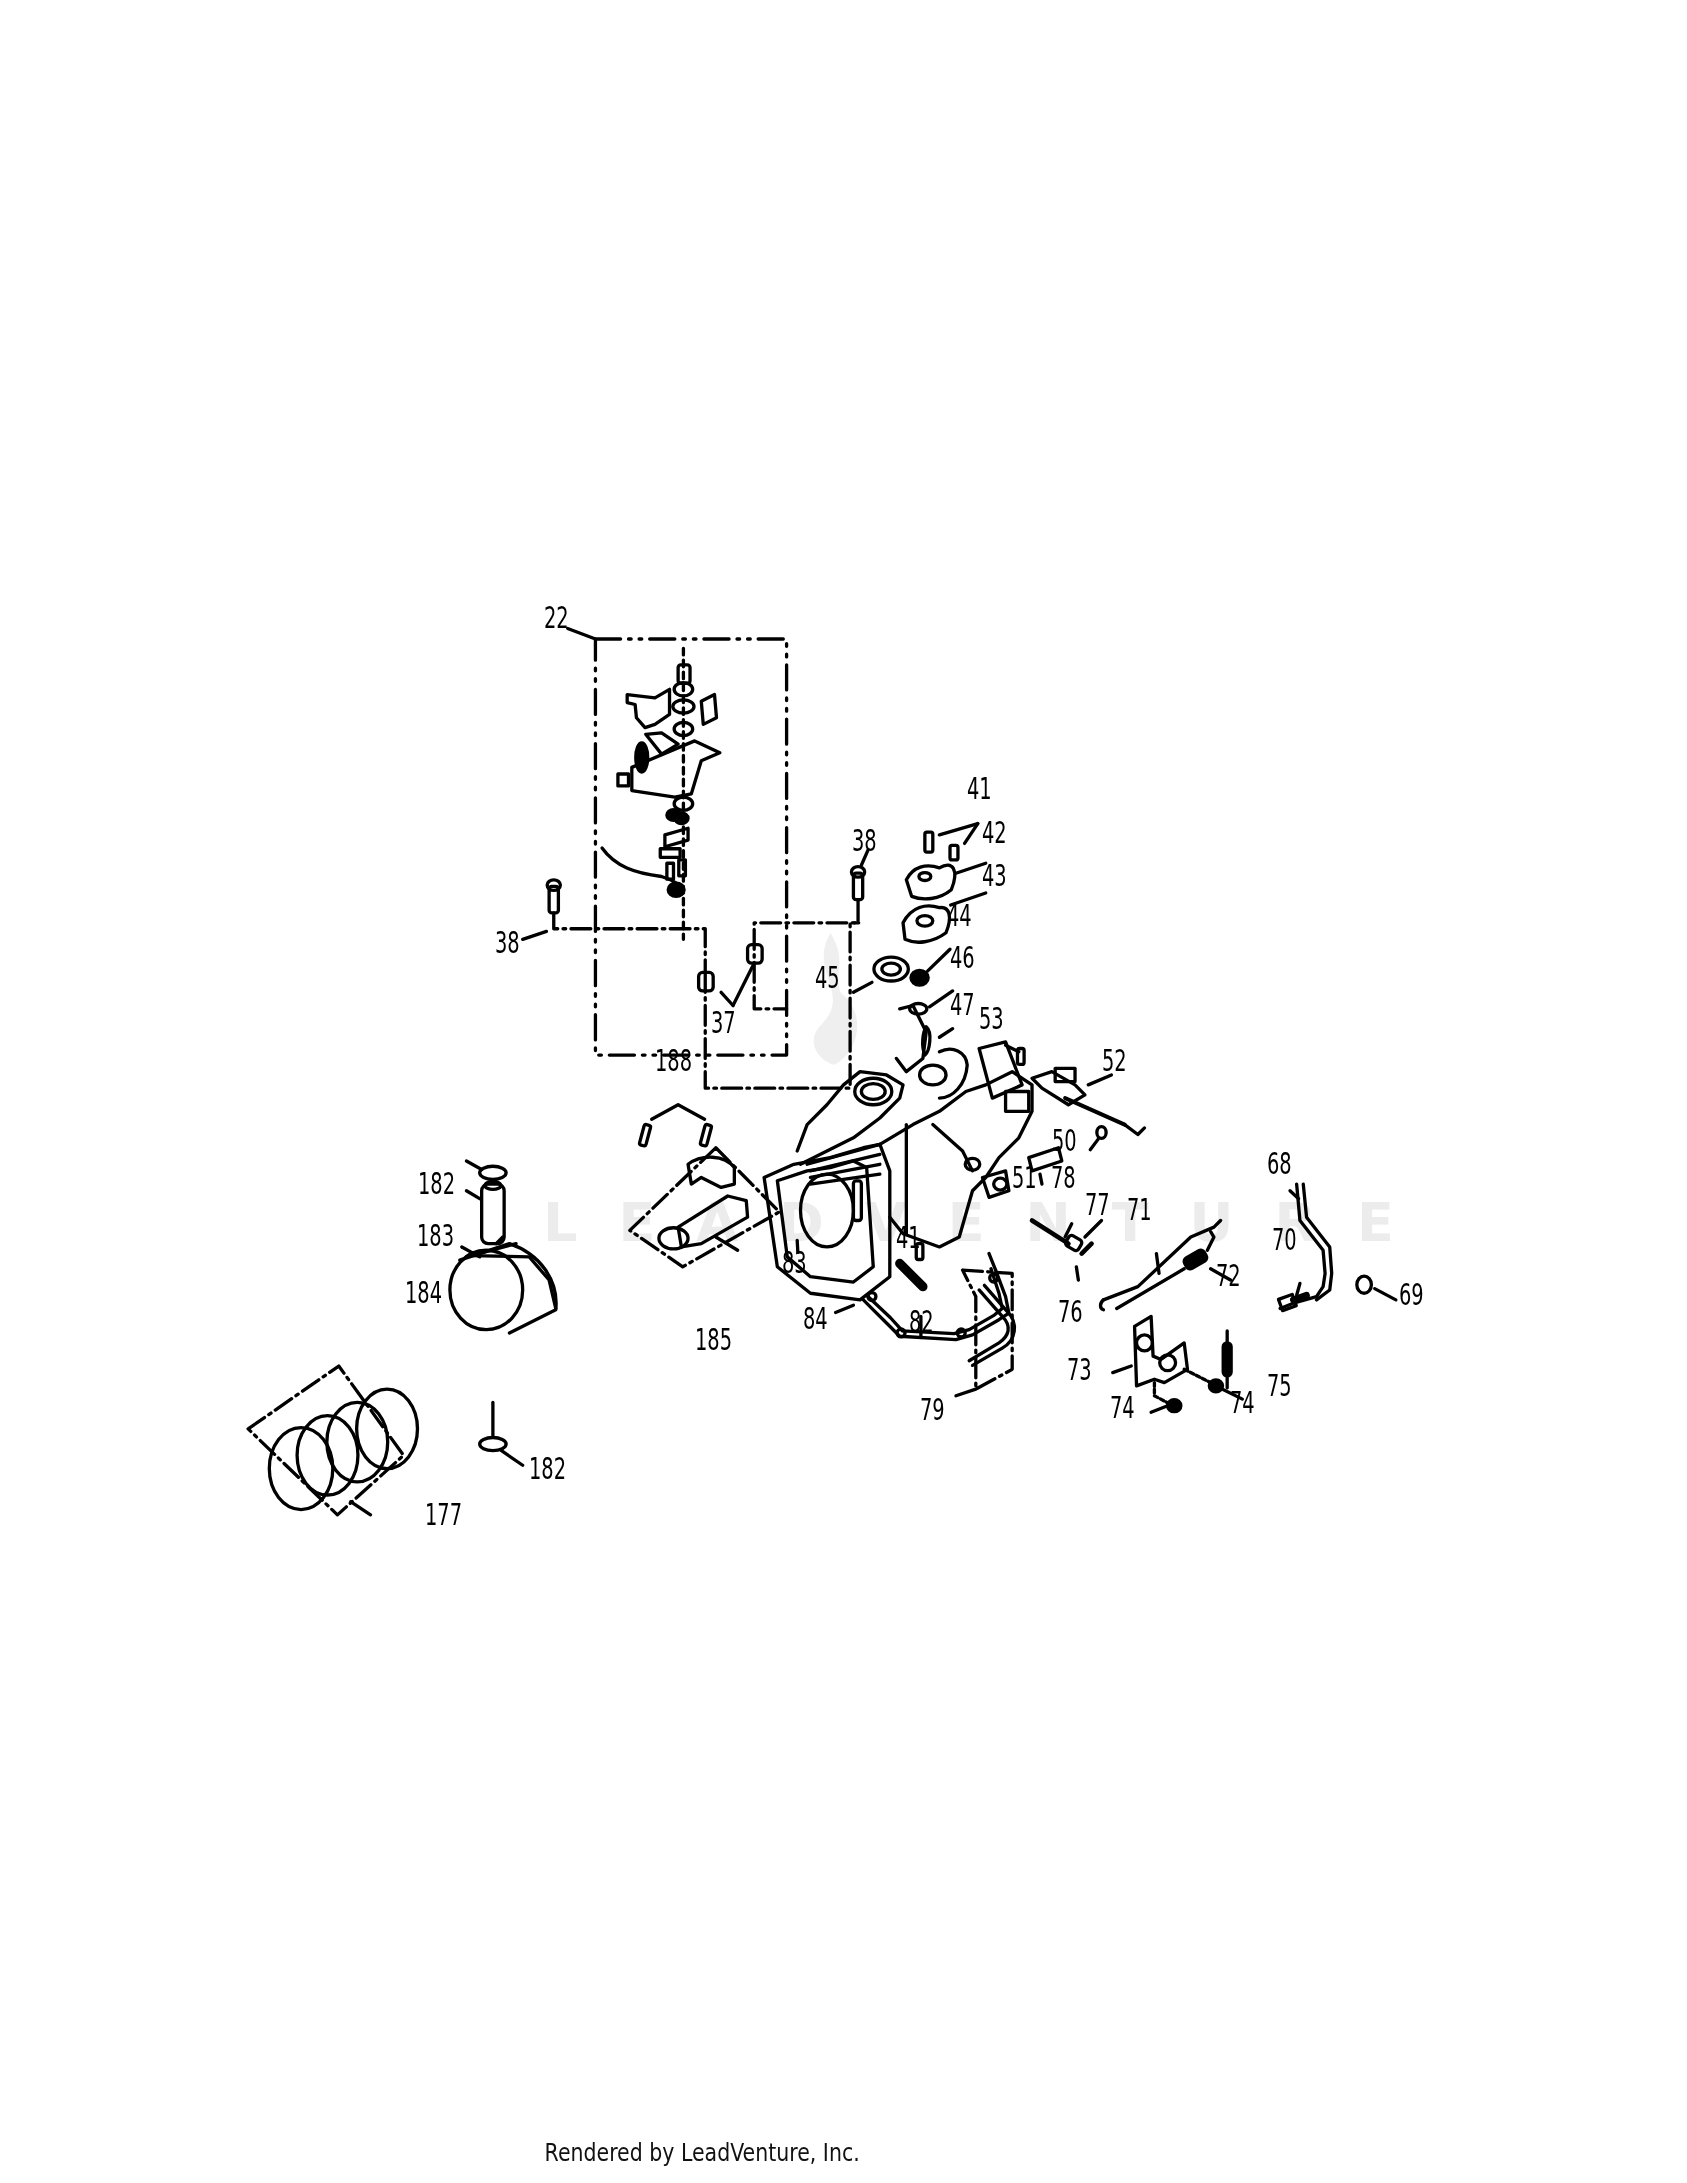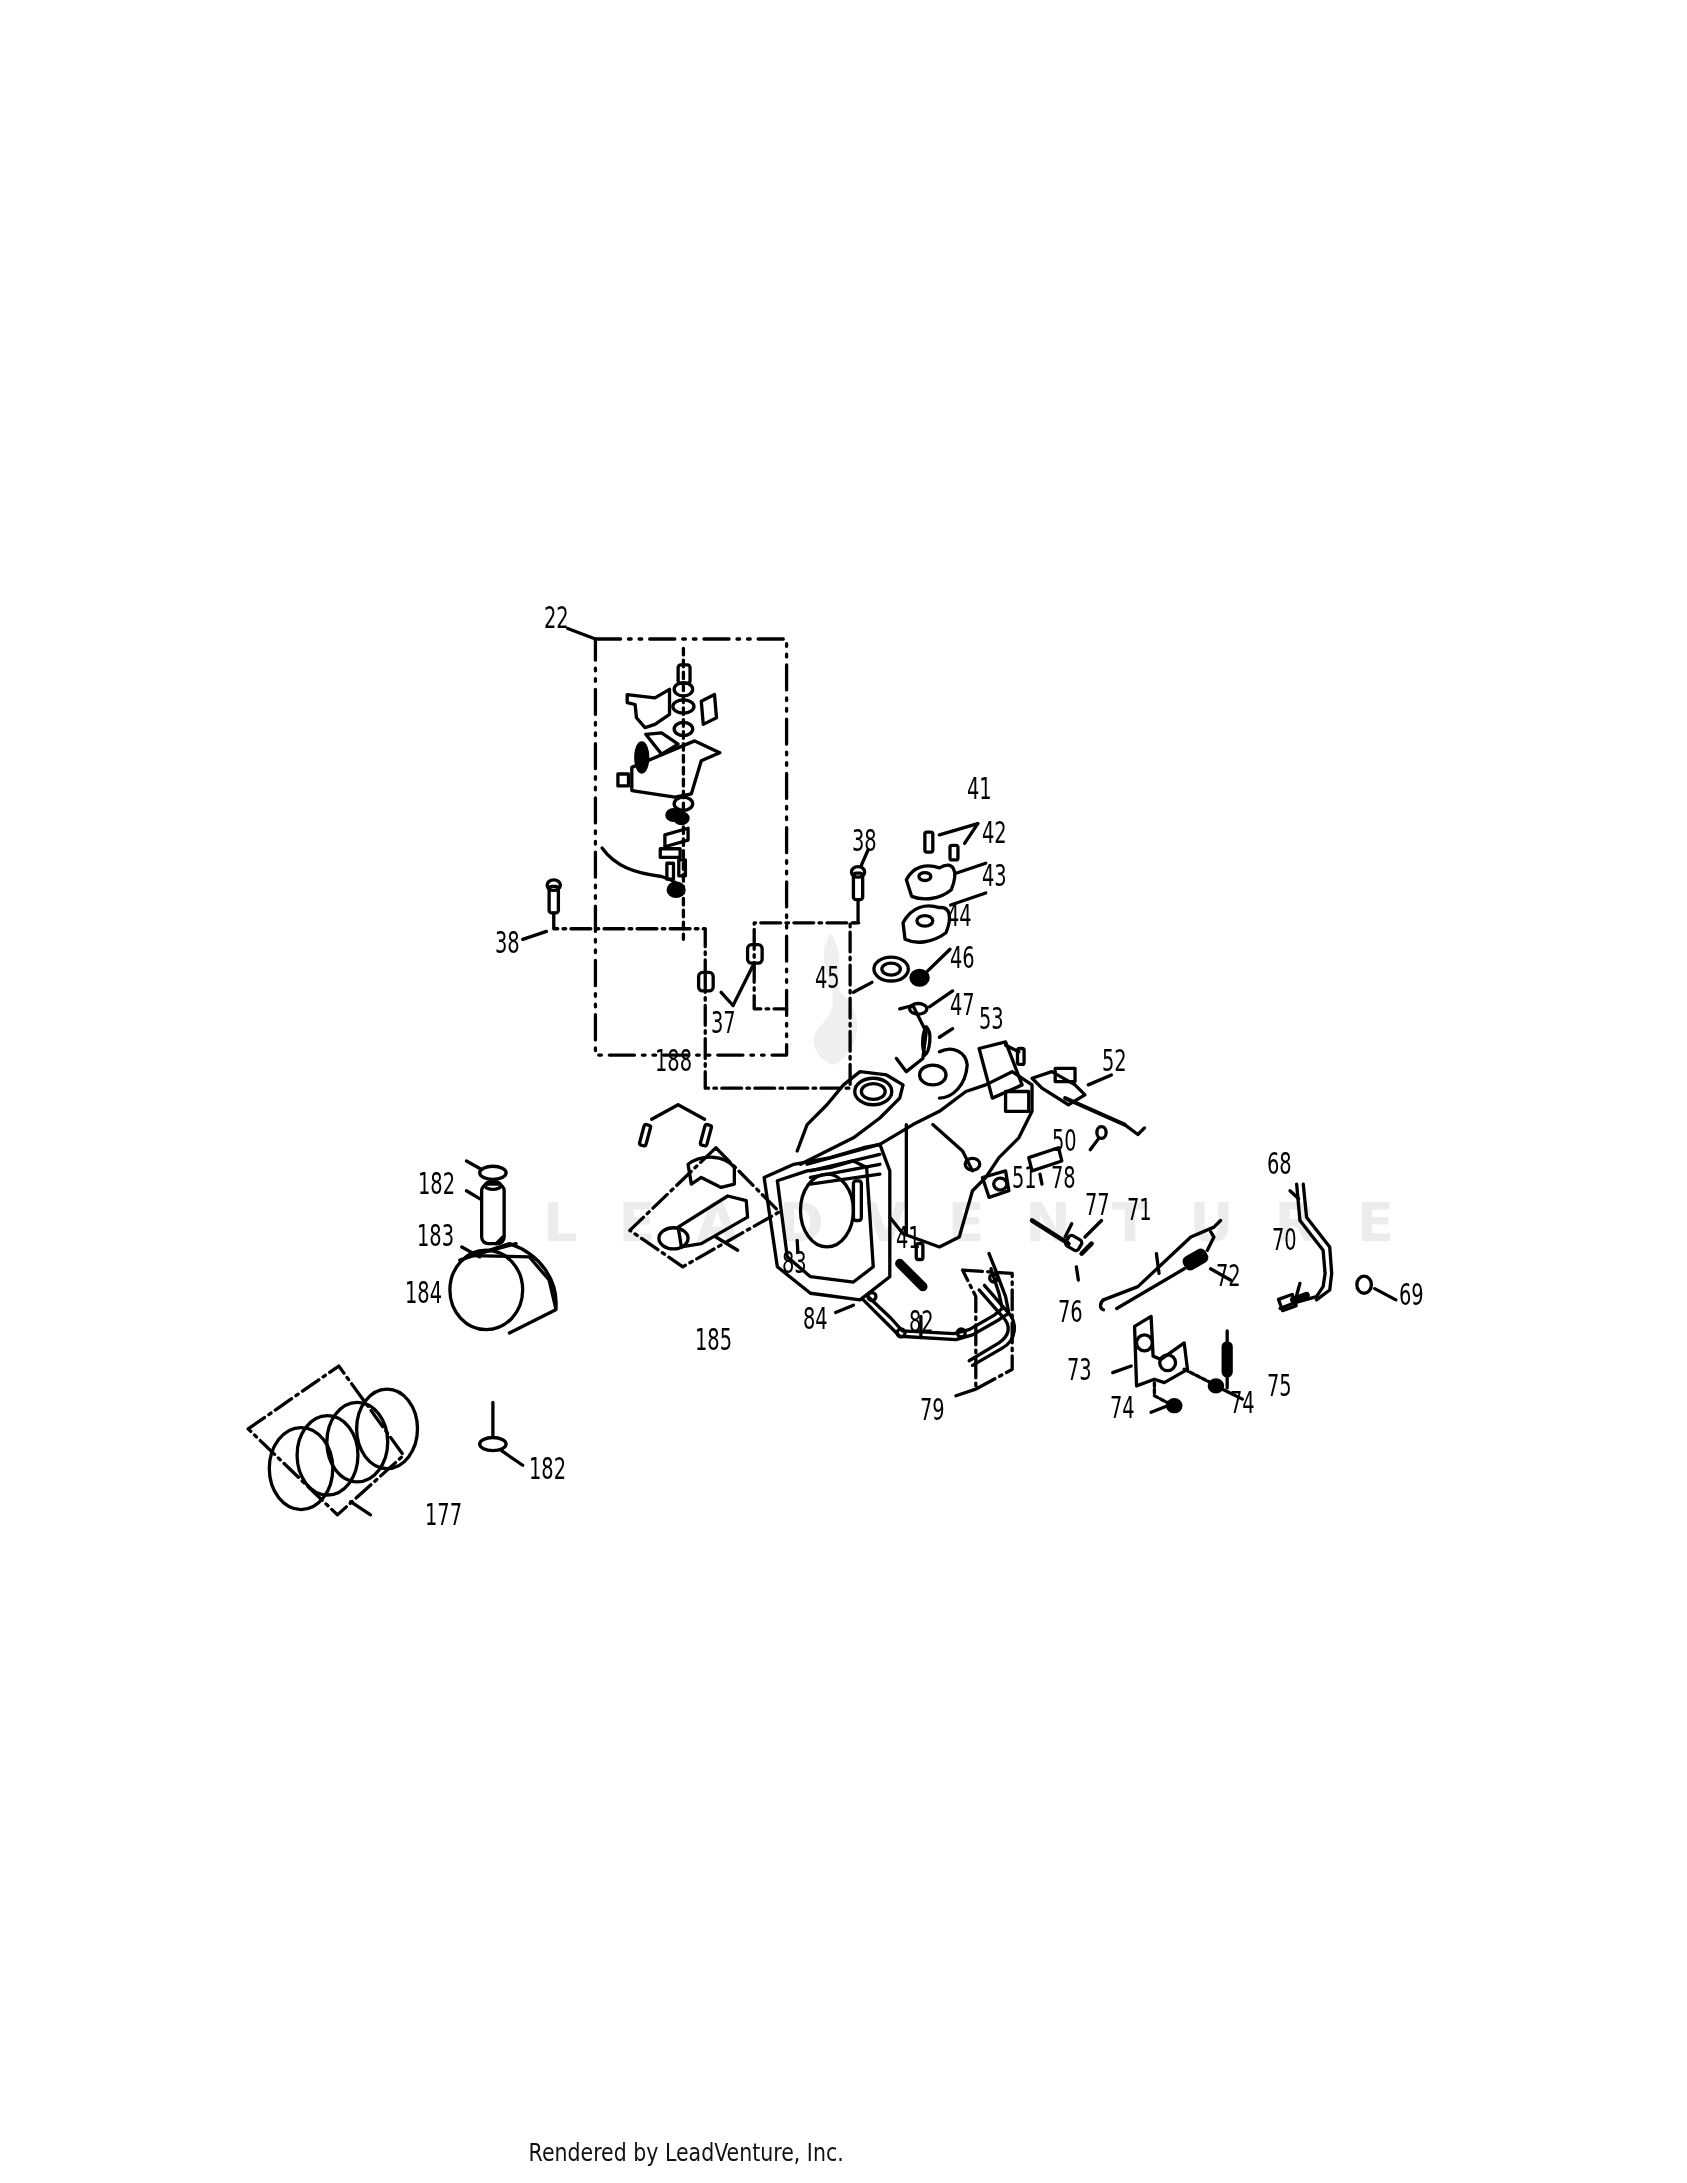--- a/index.html
+++ b/index.html
@@ -8,21 +8,21 @@
     .canvas { position: absolute; left: 0; top: 0; width: 1687px; height: 2183px; }
     .watermark { position: absolute; left: 543px; top: 1191px; font-size: 54px;
                  letter-spacing: 41px; color: #ececec; font-family: "DejaVu Sans", sans-serif;
                  font-weight: bold; white-space: nowrap; z-index: 0; }
     .flame { position: absolute; left: 794px; top: 933px; width: 73px; height: 132px;
              z-index: 0; }
     svg.drawing { position: absolute; left: 0; top: 0; z-index: 1; }
     .callout { position: absolute; font-family: "DejaVu Sans Condensed", "DejaVu Sans", sans-serif;
                font-size: 30px; line-height: 30px; color: #000; transform: scaleX(0.72);
                transform-origin: left top; white-space: nowrap; z-index: 2; }
-    .footer { position: absolute; left: 0; width: 1373px; top: 2138px; text-align: center;
+    .footer { position: absolute; left: 16px; width: 1373px; top: 2138px; text-align: center;
               font-family: "DejaVu Sans", sans-serif; font-size: 25px; color: #111;
               z-index: 2; }
     .footer span { display: inline-block; transform: scaleX(0.82); }
   </style>
 </head>
 <body>
 
 <div class="canvas">
 
   <div class="watermark">LEADVENTURE</div>

